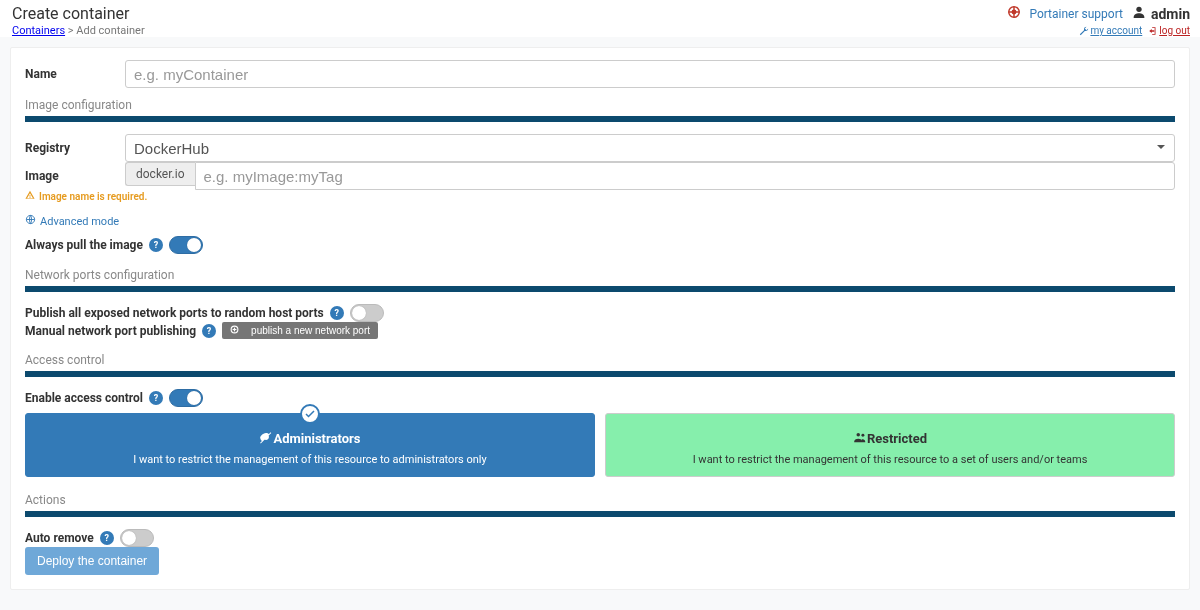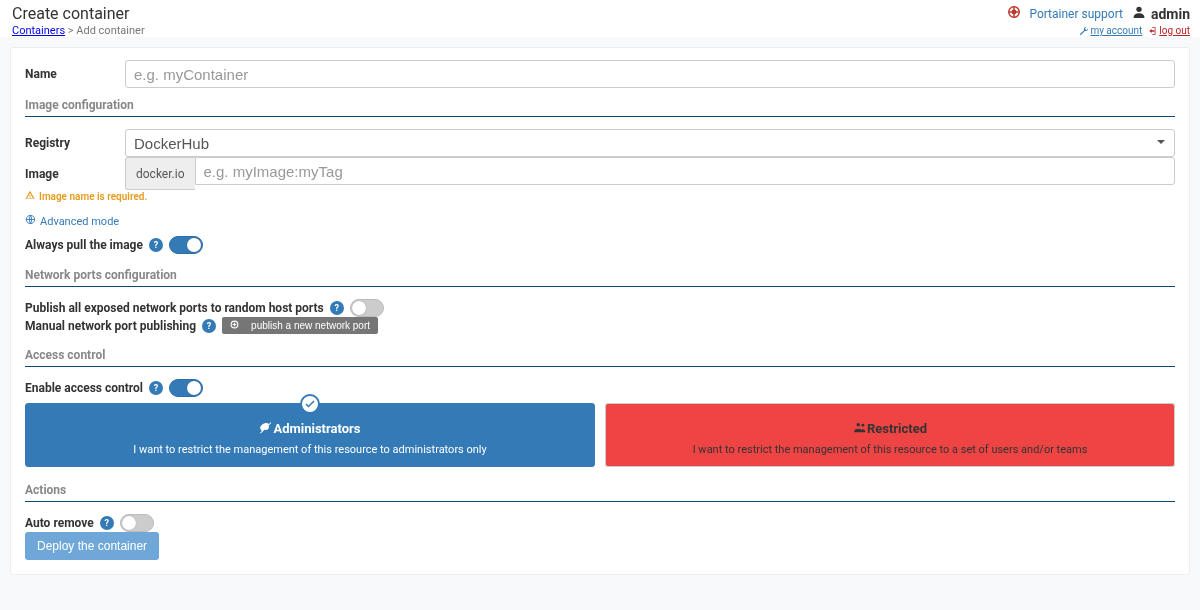--- a/index.html
+++ b/index.html
@@ -29,24 +29,24 @@
     width: 100%; height: 28px; border: 1px solid #ccc; border-radius: 3px; padding: 4px 8px; font-size: 15px; color: #555;
   }
   .tselect { appearance: none; background:
     linear-gradient(#fff,#fff);
   }
   .tselect-wrap { position: relative; }
   .tselect-wrap::after {
     content: ""; position: absolute; right: 10px; top: 11px; border: 4px solid transparent; border-top-color: #555;
   }
   .addon-group { display: flex; width: 100%; }
-  .addon { background: #eee; border: 1px solid #ccc; border-right: 0; border-radius: 3px 0 0 3px; padding: 0 10px; height: 33px; display: flex; align-items: center; color: #555; font-size: 12px;}
+  .addon { background: #eee; border: 1px solid #ccc; border-right: 0; border-radius: 3px 0 0 3px; padding: 0 10px; height: 24px; display: flex; align-items: center; color: #555; font-size: 12px;}
   .addon-group .tinput { border-radius: 0 3px 3px 0; }
 
-  .section-hdr { font-size: 12px; color: #888; border-bottom: 1px solid #0c4a6e; padding-bottom: 4px; margin: 10px 0 12px; font-weight: bold; }
+  .section-hdr { font-size: 12px; color: #888; border-bottom: 6px solid #0c4a6e; padding-bottom: 4px; margin: 10px 0 12px; }
 
   .warn { color: #e69b1f; font-size: 10px; display: flex; align-items: center; gap: 4px; margin-bottom: 12px; font-weight: 600;}
   .linkish { color: #337ab7; font-size: 11px; display: flex; align-items: center; gap: 4px; margin-bottom: 8px; cursor: pointer; }
 
   .inline-label { font-size: 12px; font-weight: 700; color: #333; margin-right: 6px; }
   .help { display:inline-flex; width: 14px; height: 14px; border-radius: 50%; background: #337ab7; color: #fff; font-size: 9px; align-items: center; justify-content: center; font-weight: 700; margin-right: 6px;}
 
   .toggle {
     width: 34px; height: 18px; border-radius: 18px; background: #ccc; position: relative; display: inline-block; vertical-align: middle; cursor: pointer; border: 1px solid #bbb;
   }
@@ -56,21 +56,21 @@
   }
   .toggle.on { background: #337ab7; border-color: #2e6da4; }
   .toggle.on::after { left: 17px; }
 
   .pill-btn {
     display: inline-flex; align-items: center; gap: 12px; background: #767676; color: #fff; font-size: 10px; padding: 3px 8px; border-radius: 2px; border: 0; cursor: pointer;
   }
 
   .cards { display: flex; gap: 10px; margin-top: 6px; }
   .card {
-    flex: 1; border: 1px solid #ccc; border-radius: 3px; padding: 16px 10px 10px; text-align: center; position: relative; cursor: pointer; background: #ef4444;
+    flex: 1; border: 1px solid #ccc; border-radius: 3px; padding: 16px 10px 10px; text-align: center; position: relative; cursor: pointer; background: #86efac;
   }
   .card.selected { background: #337ab7; border-color: #337ab7; color: #fff; }
   .card .ctitle { font-weight: 700; font-size: 13px; display: inline-flex; align-items: center; }
   .card .cdesc { font-size: 11px; margin-top: 6px; }
   .card-check {
     position: absolute; top: -10px; left: 50%; transform: translateX(-50%);
     width: 20px; height: 20px; border-radius: 50%; background: #fff; border: 2px solid #337ab7; color: #337ab7; display: flex; align-items: center; justify-content: center;
   }
 
   .deploy-btn {

